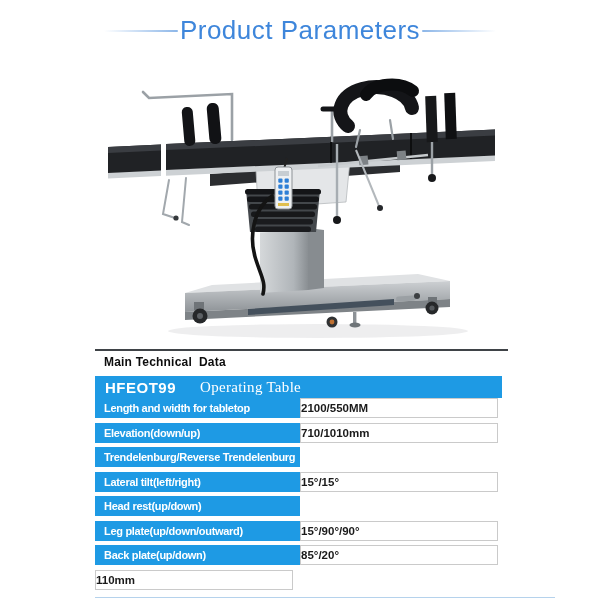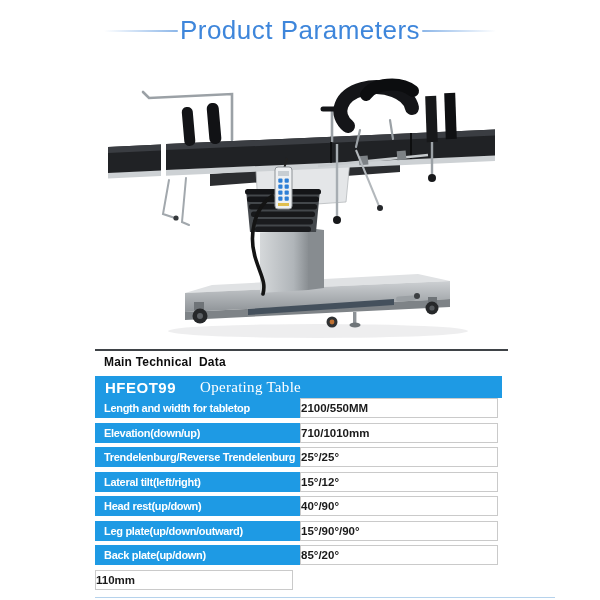--- a/index.html
+++ b/index.html
@@ -191,29 +191,27 @@
         <div class="spec-row">
           <div class="cell label">Length and width for tabletop</div>
           <div class="cell value">2100/550MM</div>
         </div>
         <div class="spec-row">
           <div class="cell label">Elevation(down/up)</div>
           <div class="cell value">710/1010mm</div>
         </div>
         <div class="spec-row">
           <div class="cell label">Trendelenburg/Reverse Trendelenburg</div>
-          <div class="cell value">25°/25°</div>
         </div>
         <div class="spec-row">
           <div class="cell label">Lateral tilt(left/right)</div>
-          <div class="cell value">15°/12°</div>
+          <div class="cell value">15°/15°</div>
         </div>
         <div class="spec-row">
           <div class="cell label">Head rest(up/down)</div>
-          <div class="cell value">40°/90°</div>
         </div>
         <div class="spec-row">
           <div class="cell label">Leg plate(up/down/outward)</div>
           <div class="cell value">15°/90°/90°</div>
         </div>
         <div class="spec-row">
           <div class="cell label">Back plate(up/down)</div>
           <div class="cell value">85°/20°</div>
         </div>
         <div class="spec-row">

